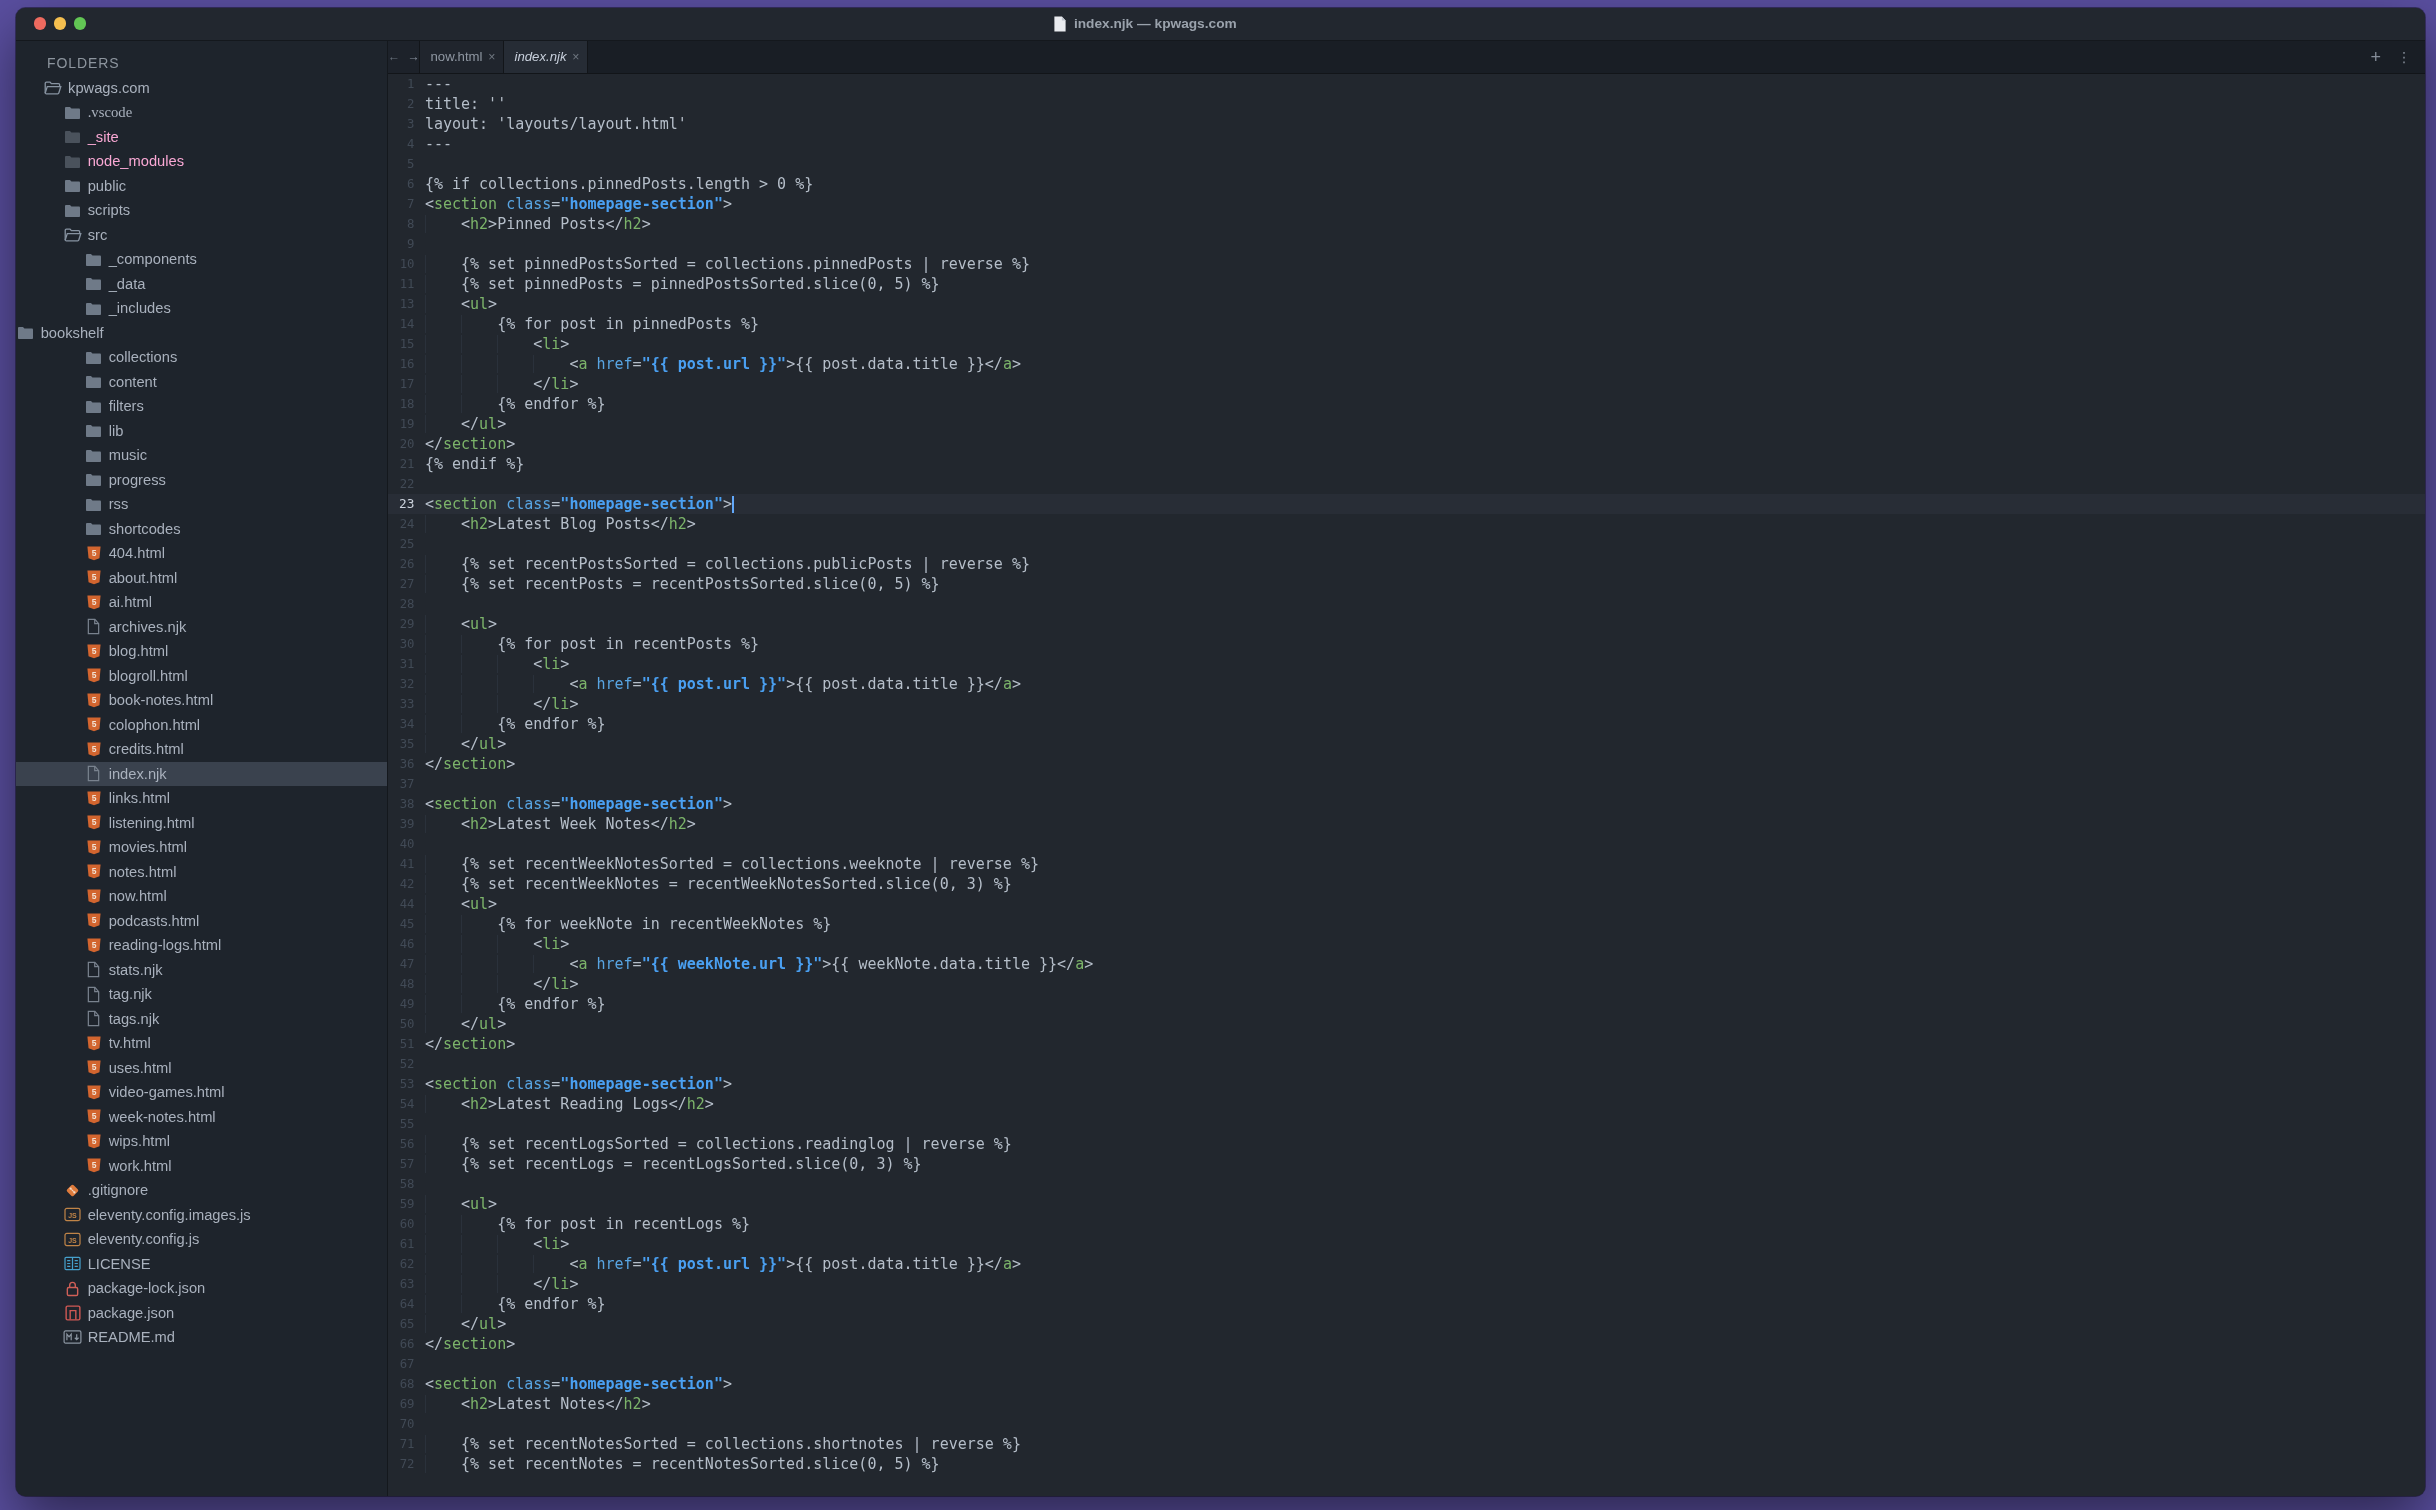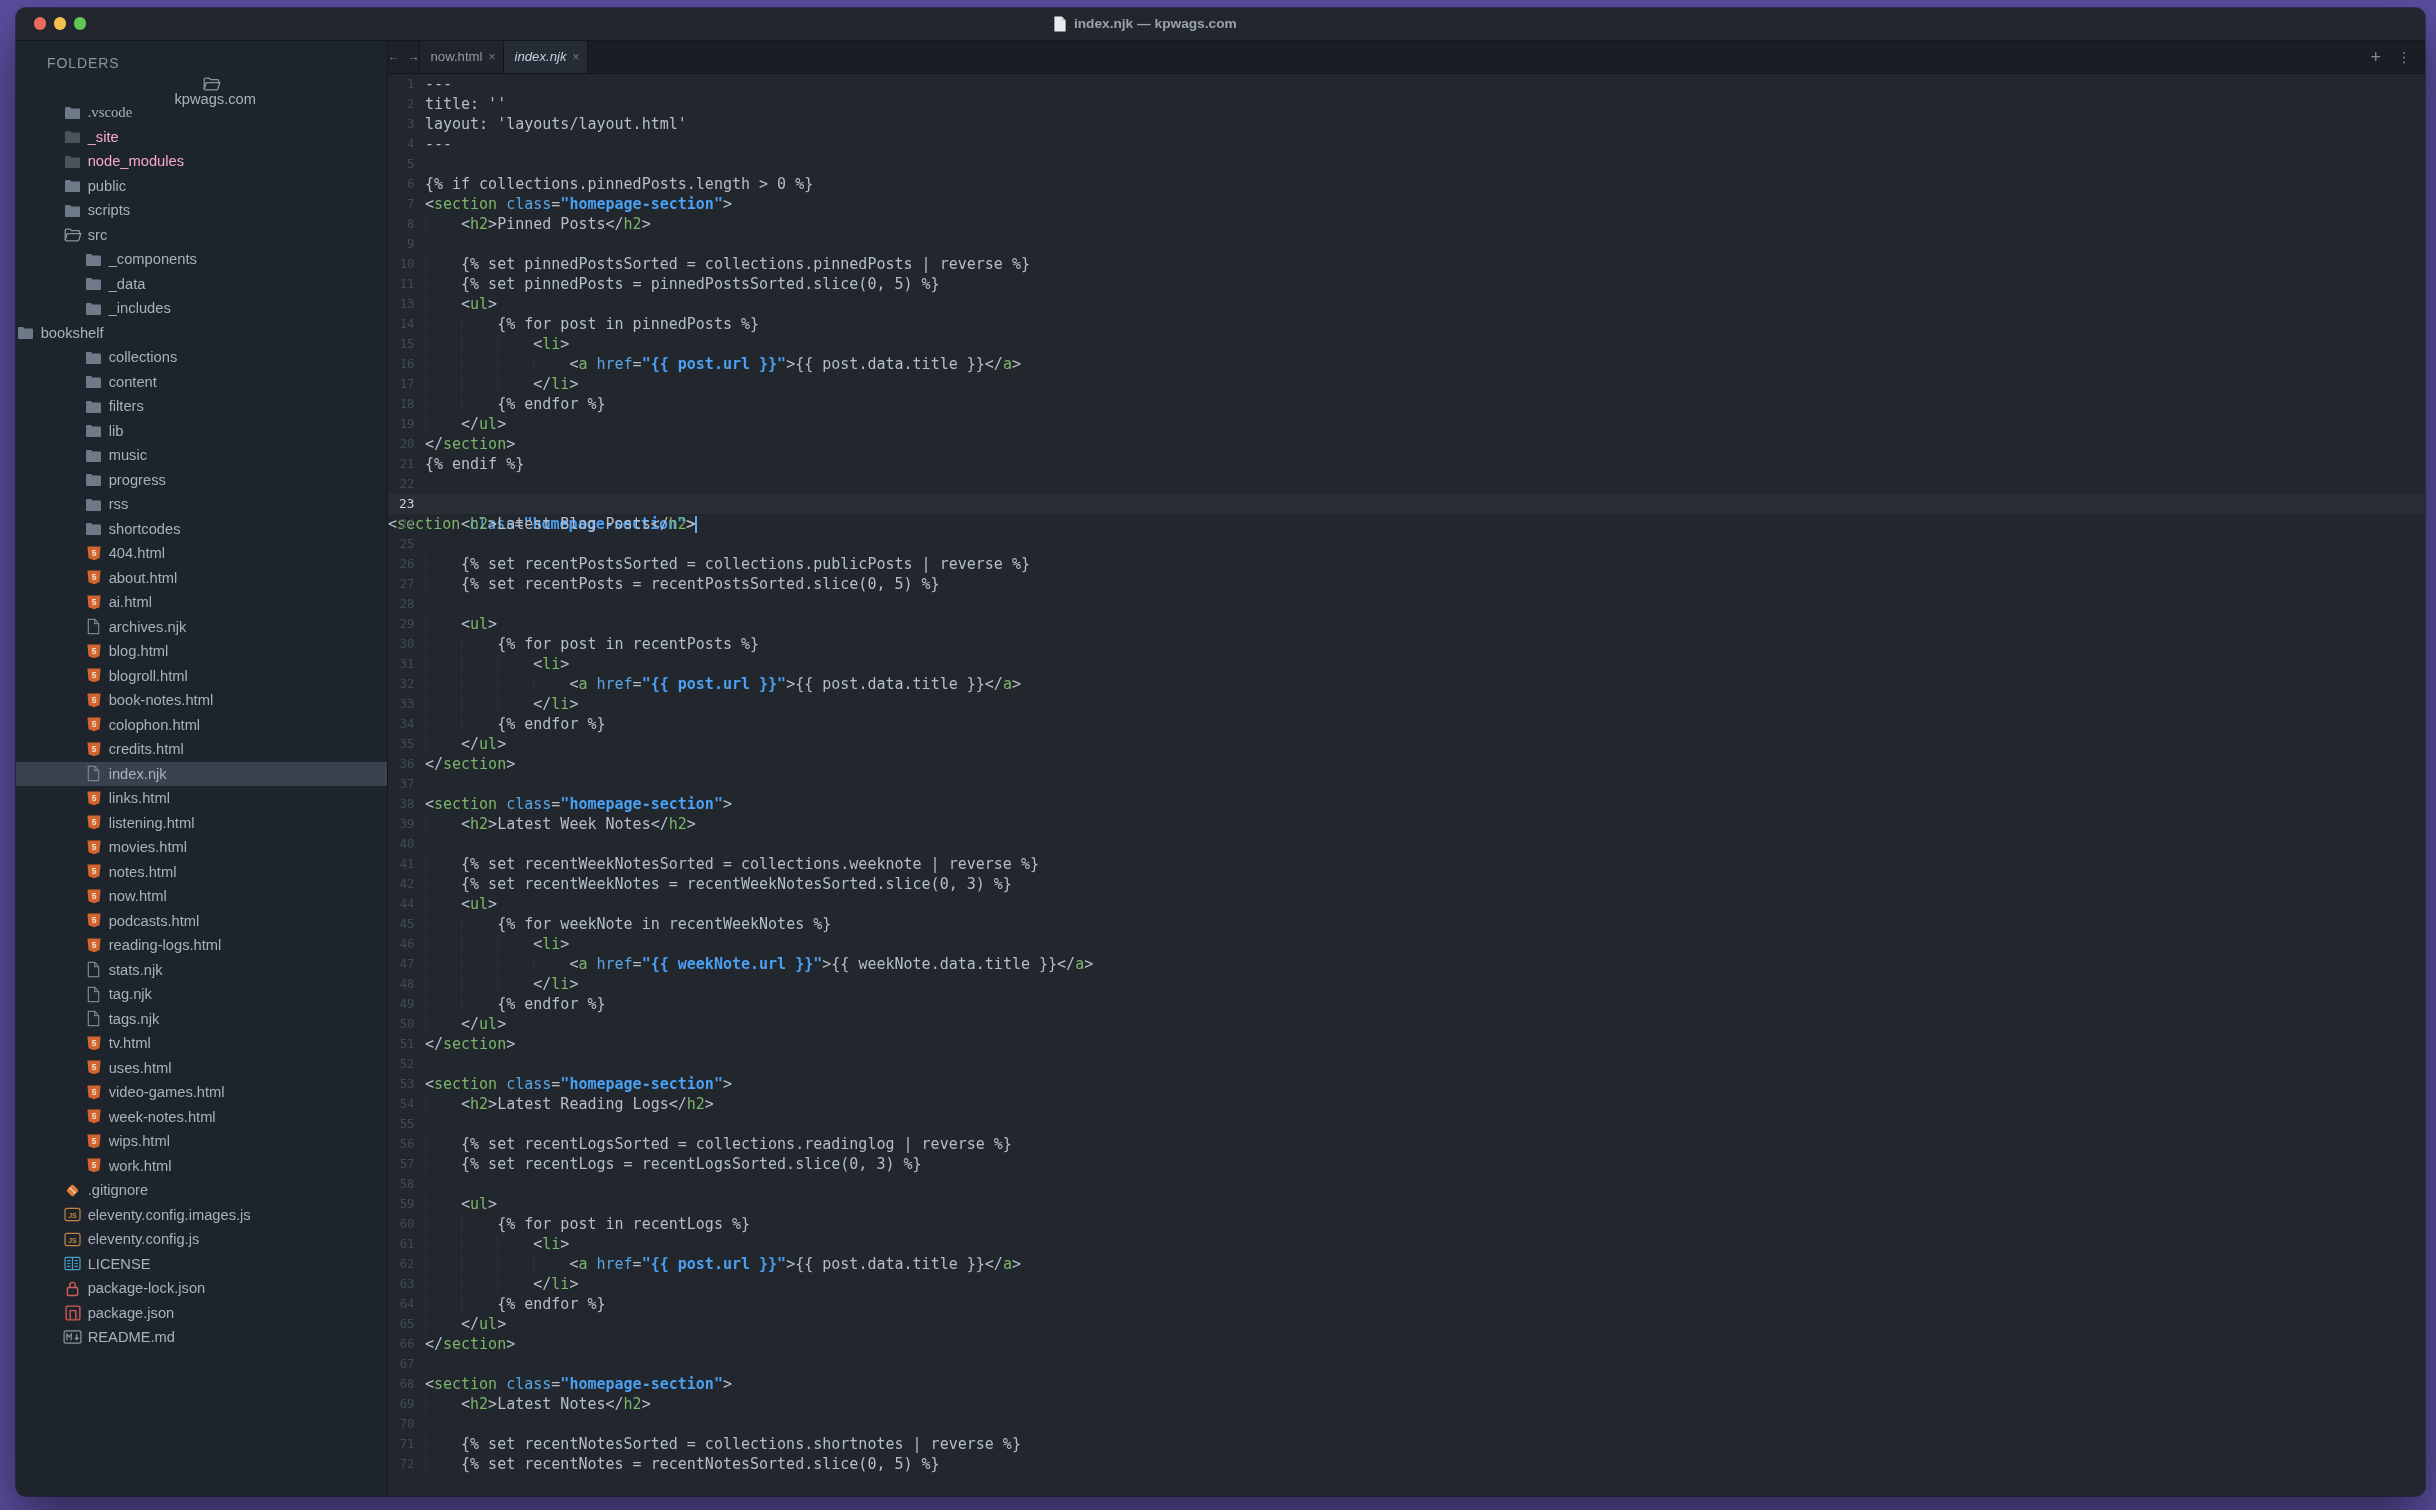--- a/index.html
+++ b/index.html
@@ -50,21 +50,21 @@
   .tab .tclose { flex:none; color:#6f7781; font-size:12.3px; margin-left:2.8px; font-style:normal; }
   .tab.active { background:#262c35; color:#c7cfdb; font-style:italic; }
   .tab-spacer { flex:1; }
   .tab-actions { flex:none; display:flex; align-items:center; gap:16px; padding:0 14px; color:#858d99; }
   .plus { font-size:18px; line-height:1; }
   .dots { font-size:14px; line-height:1; letter-spacing:0; }
   
   .code-area { flex:1; background:#22272e; overflow:hidden; padding-top:0.9px;
     font-family:"DejaVu Sans Mono","Liberation Mono",monospace; font-size:15px; color:#b5bec9; }
   .cl { display:flex; height:20px; line-height:20px; white-space:pre; }
-  .cl.active { background:rgba(135,155,185,.06);flex-direction:column; }
+  .cl.active { background:rgba(135,155,185,.06); }
   .ln { flex:none; width:26.5px; margin-right:10.4px; text-align:right; font-size:12.3px; color:#414a56; }
   .cl.active .ln { color:#ccd3dd; font-size:12.8px; }
   .lt { flex:1; }
   .tok-t { color:#7cb46a; }
   .tok-a { color:#58a5e3; }
   .tok-s { color:#4aa0f2; font-weight:bold; }
   .ig { box-shadow:inset 0.9px 0 0 #2c333e; }
   .caret { display:inline-block; width:1.9px; height:17px; background:#62a8fa; vertical-align:middle; margin-top:-1.9px; }
 </style>
 </head>
@@ -87,21 +87,21 @@
       </span>
       <span>index.njk — kpwags.com</span>
     </div>
   </div>
 
   <div class="main">
 
     <div class="sidebar">
       <div class="sb-header">FOLDERS</div>
       <div id="tree">
-          <div class="tree-item" style="padding-left: 27.4px; flex-direction: column;">
+          <div class="tree-item" style="padding-left: 27.4px;">
             <span class="ti-icon">
               <svg width="18" height="15" viewBox="0 0 19 16">
                 <g fill="none" stroke="#8793a1" stroke-width="1.4">
                   <path d="M1.2 13.8V3.4c0-.7.5-1.2 1.2-1.2h3.9l1.5 1.7h7.6c.7 0 1.2.5 1.2 1.2v1.2"></path>
                   <path d="M1.2 13.8L3.4 7h14.4l-2.1 6.8c-.1.5-.6.9-1.1.9H2.4c-.7 0-1.2-.4-1.2-.9z"></path>
                 </g>
               </svg>
             </span>
             <span>kpwags.com</span>
           </div>

